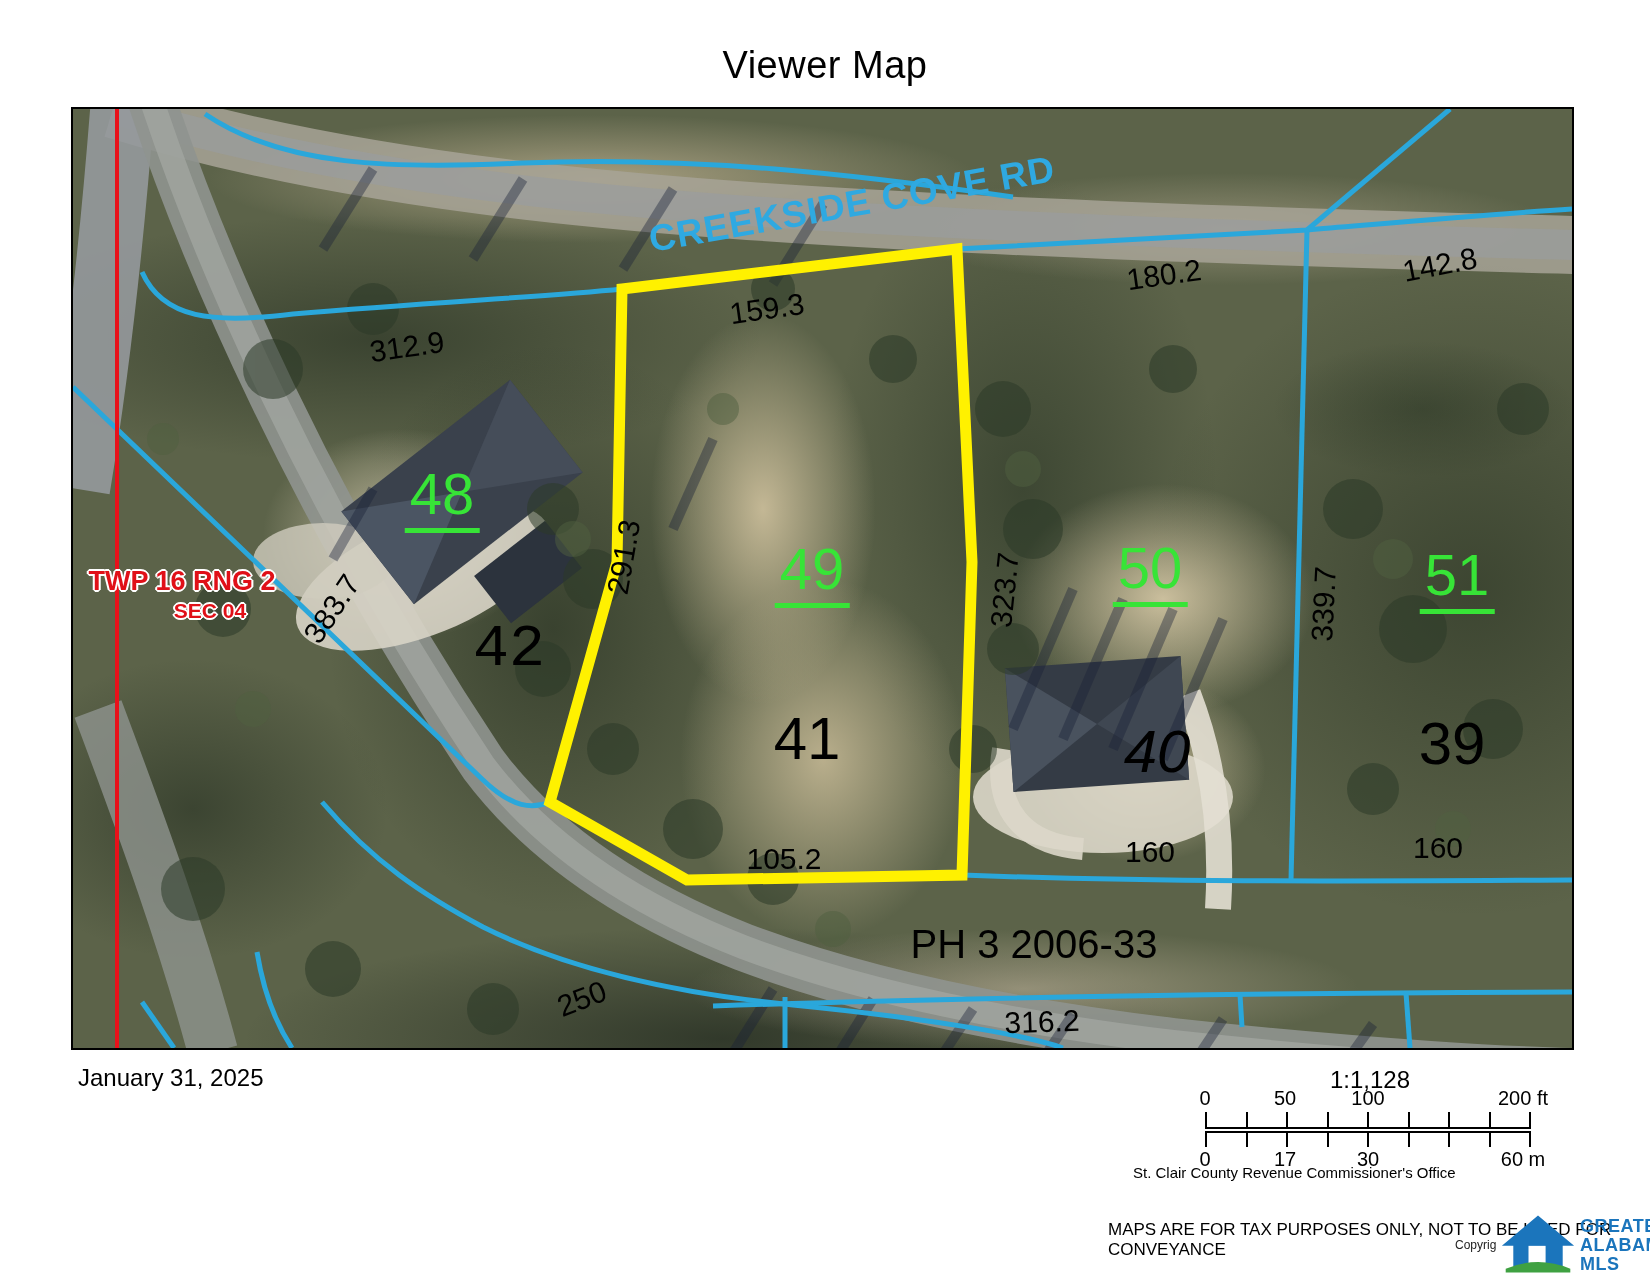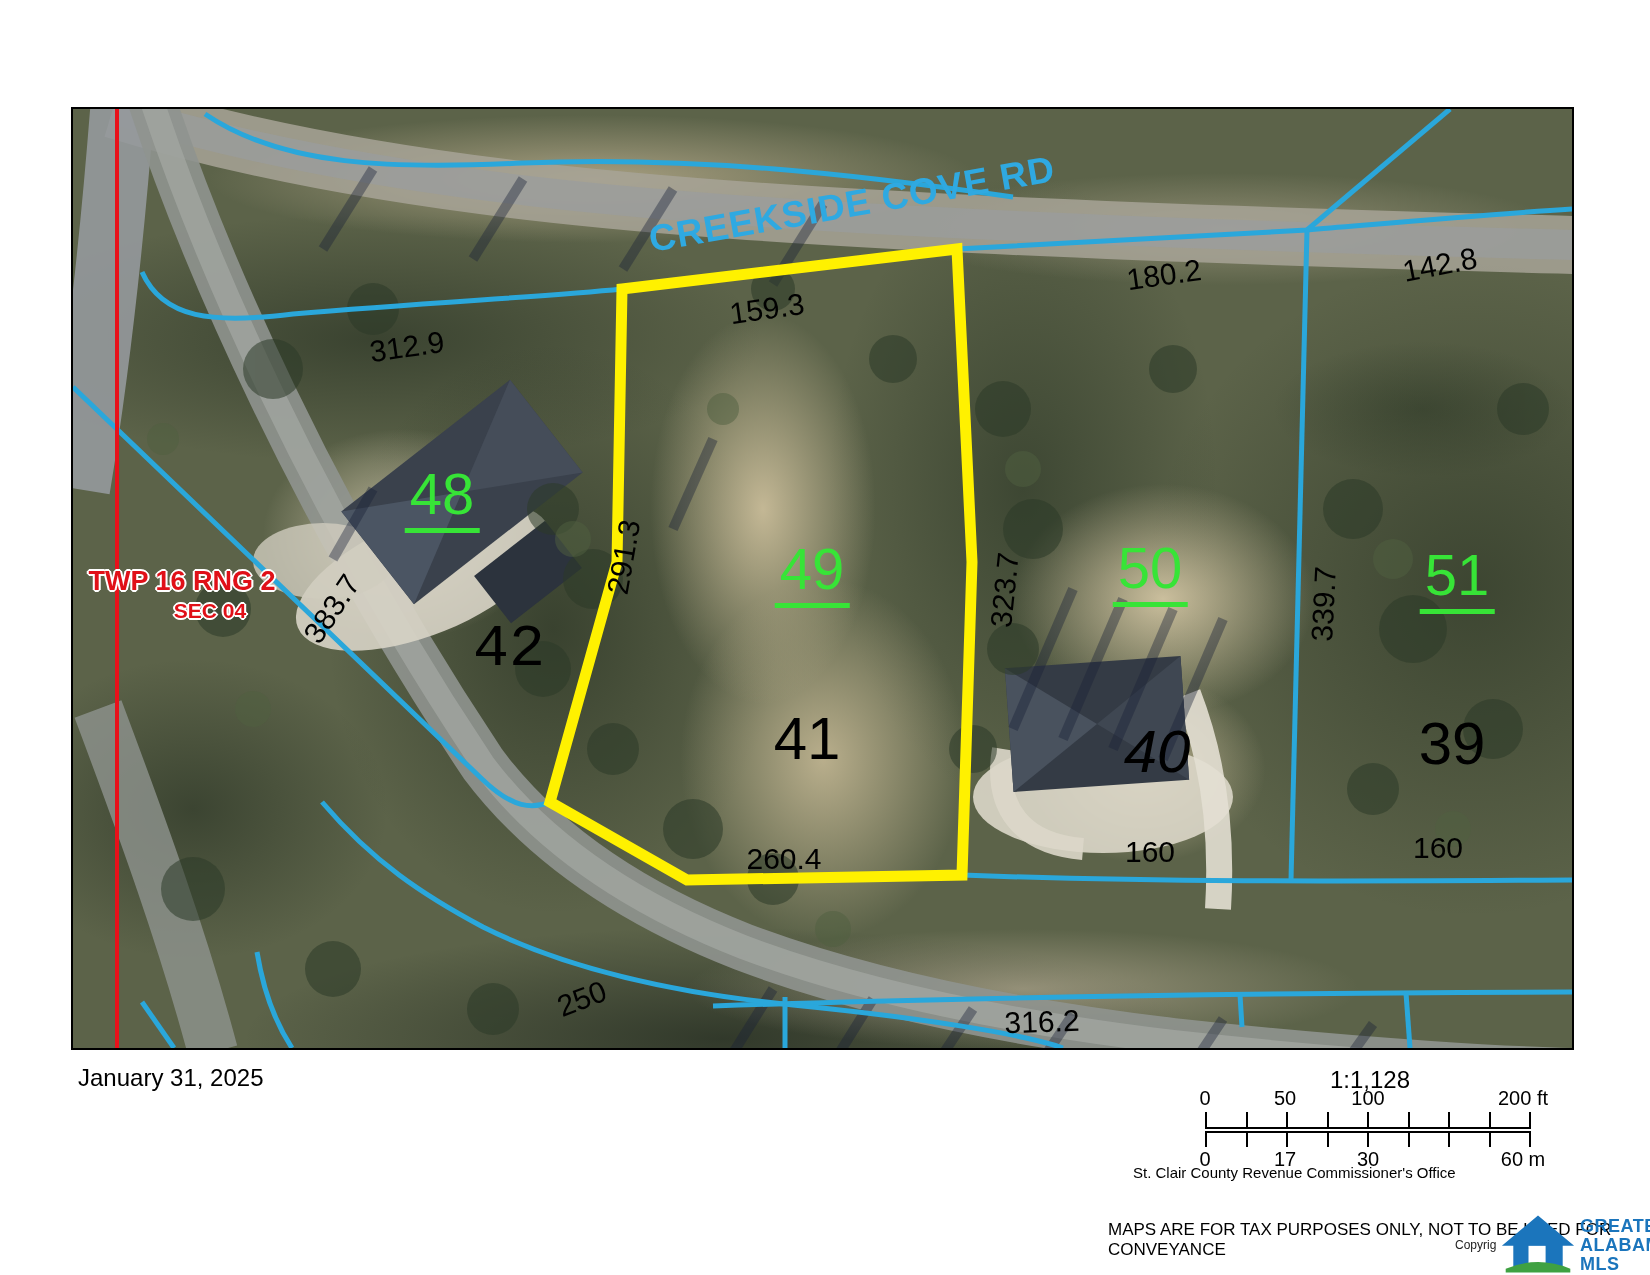--- a/index.html
+++ b/index.html
@@ -48,20 +48,21 @@
   .disclaimer{position:absolute;font-size:17px;}
   .copyright{position:absolute;font-size:12px;color:#222;}
   .mls-logo{position:absolute;left:1500px;top:1213px;display:flex;align-items:center;gap:4px;}
   .mls-text{color:#1b75bc;font-weight:bold;font-size:18px;line-height:19px;letter-spacing:.5px;}
 </style>
 </head>
 <body>
 
 <div class="page">
 
+  <div class="title">Viewer Map</div>
 
   <div class="map-frame">
     <div class="aerial"></div>
 
     <svg class="overlay" width="1499" height="939" viewBox="0 0 1499 939">
 
       <g>
         <path d="M 40,0 C 300,80 600,100 900,115 C 1150,127 1350,132 1503,136" fill="none" stroke="#a7a396" stroke-width="58" opacity="0.85"></path>
         <path d="M 40,0 C 300,80 600,100 900,115 C 1150,127 1350,132 1503,136" fill="none" stroke="#9a9d9e" stroke-width="30" opacity="0.7"></path>
         <path d="M 50,-10 C 40,120 25,260 5,380" fill="none" stroke="#95999c" stroke-width="64" opacity="0.9"></path>
@@ -176,26 +177,27 @@
     <div class="lbl twp" style="left:137px;top:501px;font-size:21px;transform:translate(-50%,-50%);">SEC 04</div>
 
     <div class="lbl dim" style="left:334px;top:238px;transform:translate(-50%,-50%) rotate(-8deg);">312.9</div>
     <div class="lbl dim" style="left:694px;top:200px;transform:translate(-50%,-50%) rotate(-8deg);">159.3</div>
     <div class="lbl dim" style="left:1091px;top:166px;transform:translate(-50%,-50%) rotate(-8deg);">180.2</div>
     <div class="lbl dim" style="left:1367px;top:156px;transform:translate(-50%,-50%) rotate(-11deg);">142.8</div>
     <div class="lbl dim" style="left:551px;top:448px;transform:translate(-50%,-50%) rotate(-80deg);">291.3</div>
     <div class="lbl dim" style="left:932px;top:481px;transform:translate(-50%,-50%) rotate(-84deg);">323.7</div>
     <div class="lbl dim" style="left:1251px;top:495px;transform:translate(-50%,-50%) rotate(-87deg);">339.7</div>
     <div class="lbl dim" style="left:259px;top:500px;transform:translate(-50%,-50%) rotate(-56deg);">383.7</div>
-    <div class="lbl dim" style="left:711px;top:750px;transform:translate(-50%,-50%);">260.4</div>
+    <div class="lbl dim" style="left:711px;top:750px;transform:translate(-50%,-50%);">105.2</div>
     <div class="lbl dim" style="left:1077px;top:743px;transform:translate(-50%,-50%);">160</div>
     <div class="lbl dim" style="left:1365px;top:739px;transform:translate(-50%,-50%);">160</div>
     <div class="lbl dim" style="left:509px;top:890px;transform:translate(-50%,-50%) rotate(-21deg);">250</div>
     <div class="lbl dim" style="left:969px;top:913px;transform:translate(-50%,-50%) rotate(-2deg);">316.2</div>
 
+    <div class="lbl ph" style="left:961px;top:835px;transform:translate(-50%,-50%);">PH 3 2006-33</div>
 
     <div class="lbl lot-g" style="left:369px;top:390px;transform:translate(-50%,-50%);">48</div>
     <div class="lbl lot-g" style="left:739px;top:465px;transform:translate(-50%,-50%);">49</div>
     <div class="lbl lot-g" style="left:1077px;top:464px;transform:translate(-50%,-50%);">50</div>
     <div class="lbl lot-g" style="left:1384px;top:471px;transform:translate(-50%,-50%);">51</div>
 
     <div class="lbl lot-b" style="left:436px;top:540px;transform:translate(-50%,-50%);font-family:Liberation Mono, monospace;">42</div>
     <div class="lbl lot-b" style="left:734px;top:630px;transform:translate(-50%,-50%);">41</div>
     <div class="lbl lot-b" style="left:1084px;top:643px;font-style:italic;transform:translate(-50%,-50%);">40</div>
     <div class="lbl lot-b" style="left:1379px;top:635px;transform:translate(-50%,-50%);">39</div>

